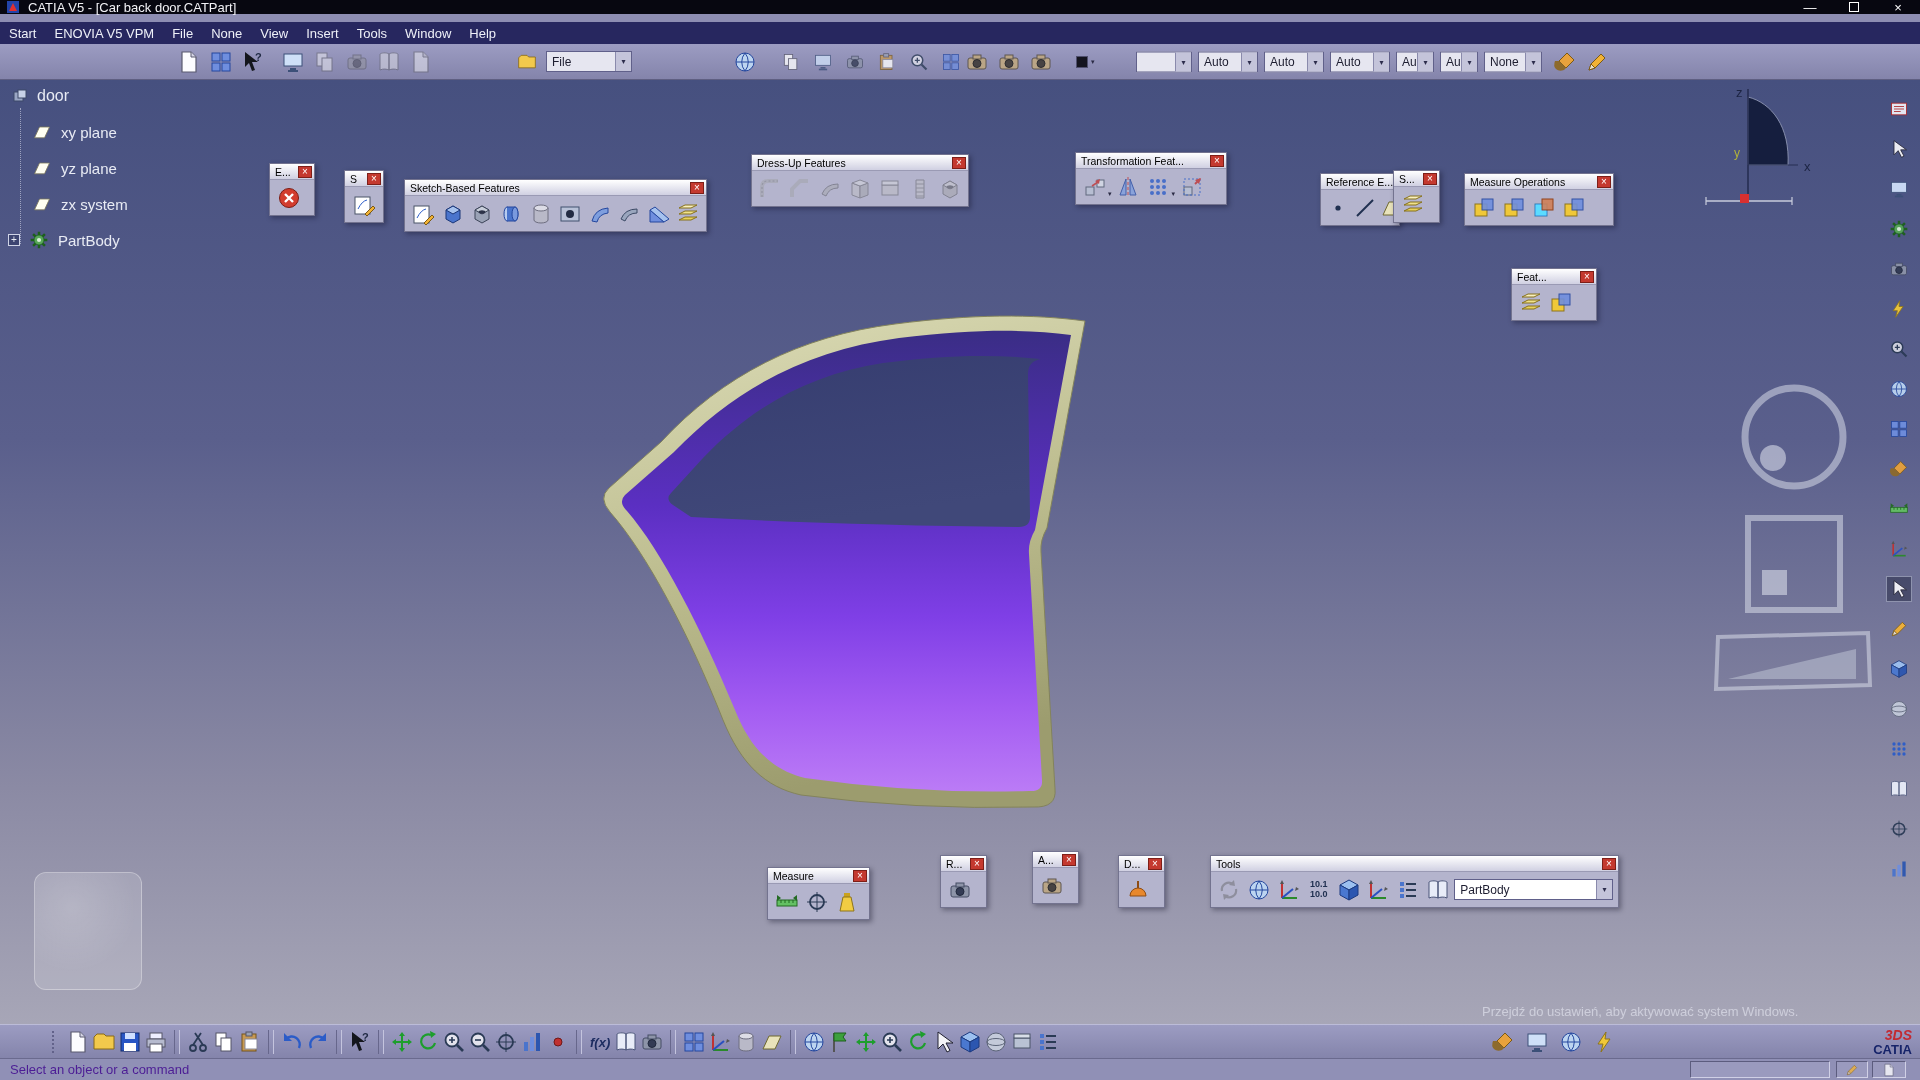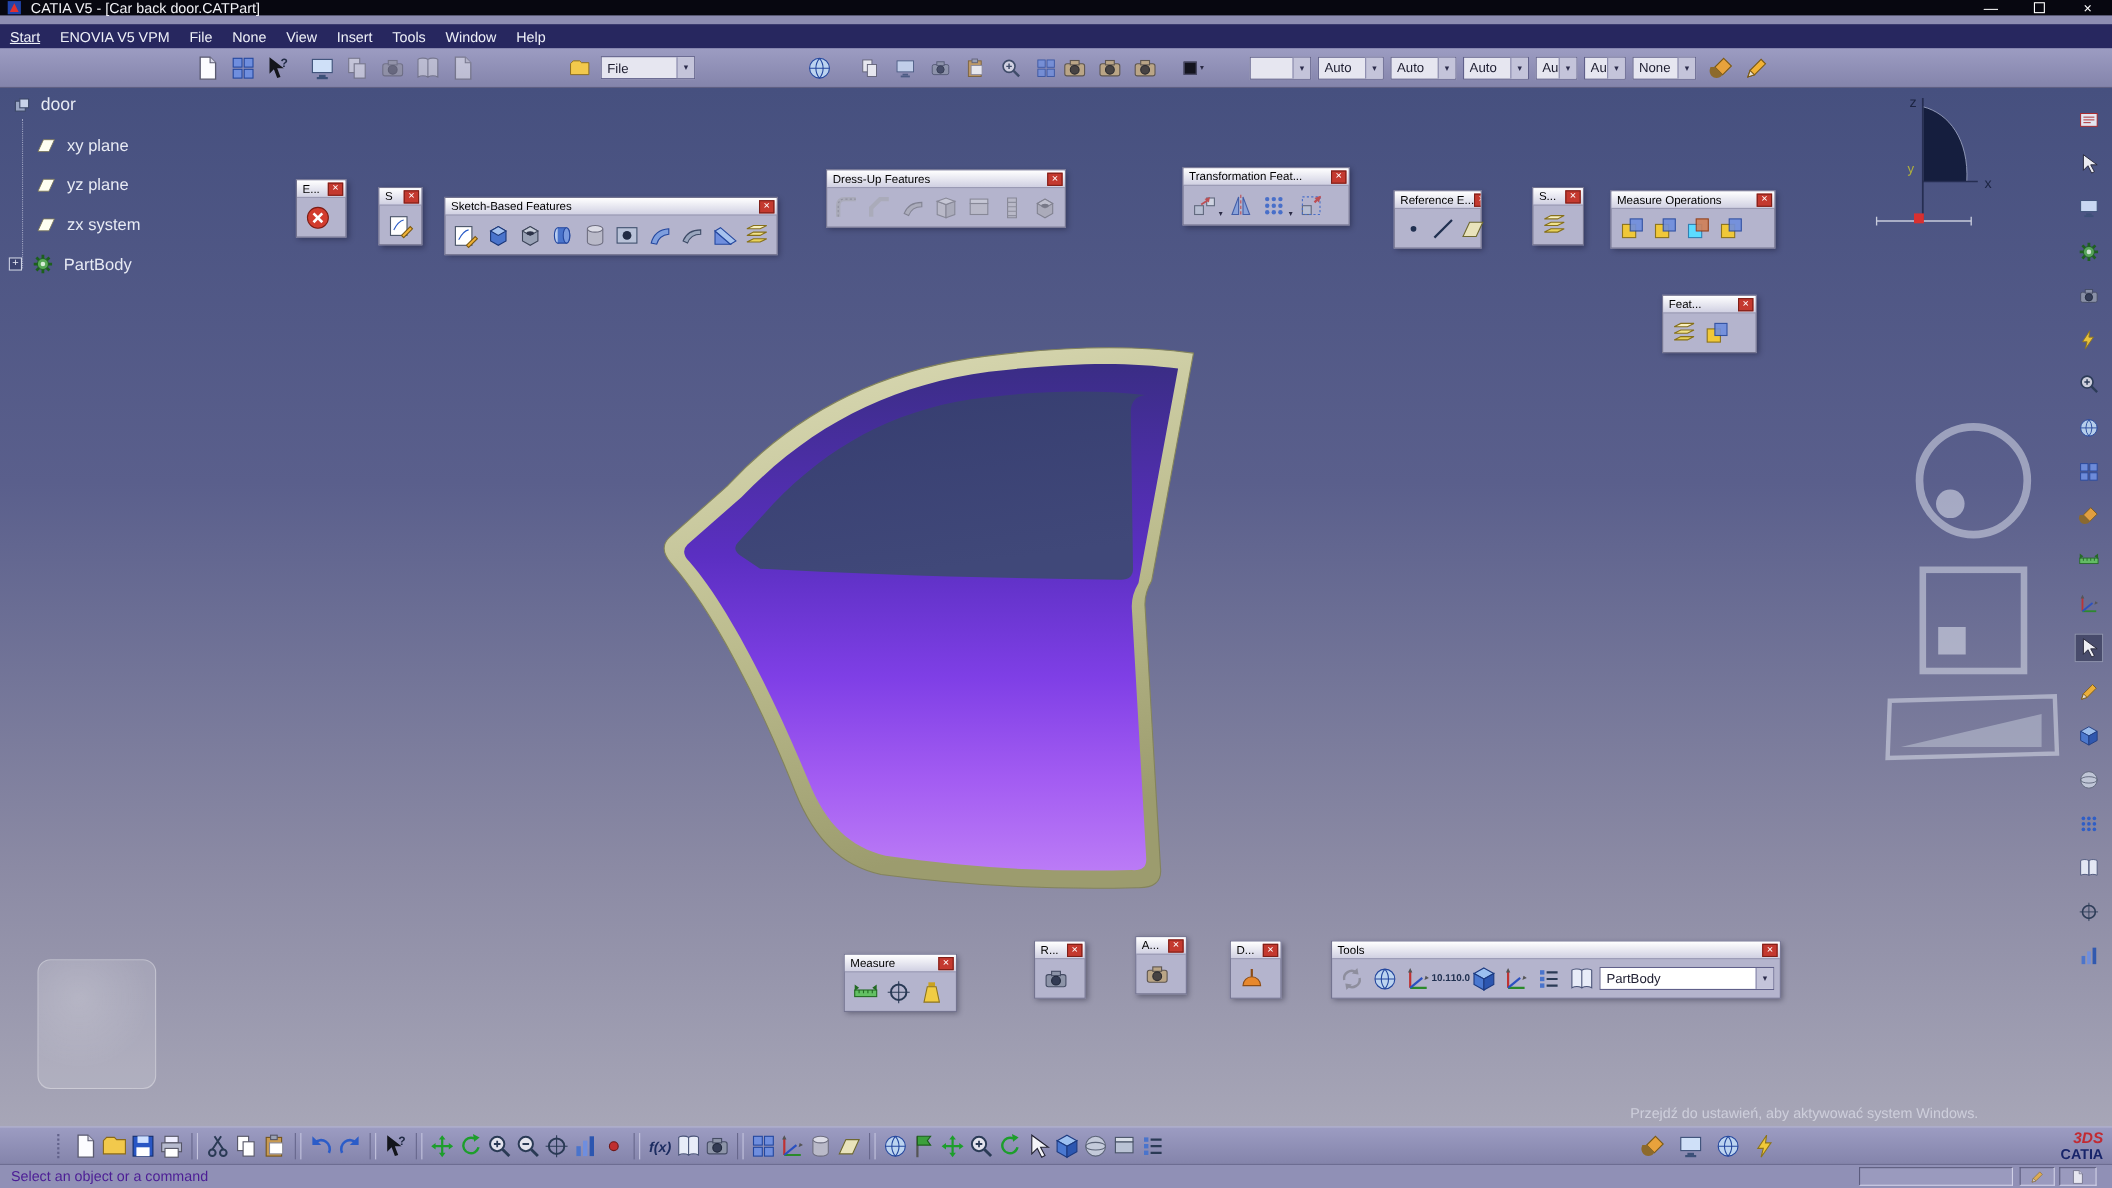--- a/index.html
+++ b/index.html
@@ -5,21 +5,21 @@
 *{margin:0;padding:0;box-sizing:border-box}
 html,body{width:1920px;height:1080px;overflow:hidden;font-family:"Liberation Sans",sans-serif;user-select:none}
 .screen{position:relative;width:1920px;height:1080px;background:#8d8db2}
 
 .titlebar{position:absolute;left:0;top:0;width:100%;height:14px;background:#070710;display:flex;align-items:center;color:#f2f2f6;font-size:13px;padding-left:6px;gap:8px;z-index:50}
 .winbtns{margin-left:auto;display:flex;height:100%}
 .winbtn{width:44px;height:100%;display:flex;align-items:center;justify-content:center;color:#fff;font-size:13px}
 .maxbox{width:10px;height:10px;border:1px solid #fff}
 .menubar{position:absolute;left:0;top:22px;width:100%;height:22px;background:#27275f;display:flex;align-items:center;color:#eef0f8;font-size:13px;z-index:50}
 .menubar .mi{padding:0 9px;cursor:default}
-.menubar .mi.u{text-decoration:underline}
+.menubar .mi.u{}
 .toolbar-top{position:absolute;left:0;top:44px;width:100%;height:36px;background:linear-gradient(#9c9cc2,#8484ab);border-bottom:1px solid #5f5f82;z-index:50}
 .tg{position:absolute;top:50%;transform:translateY(-50%);display:flex;align-items:center;gap:6px}
 .bottombar{position:absolute;left:0;top:1024px;width:100%;height:34px;background:linear-gradient(#9c9cc2,#8484ab);border-top:1px solid #bcbcd8;display:flex;align-items:center;padding-left:52px;z-index:50}
 .statusbar{position:absolute;left:0;top:1058px;width:100%;height:22px;background:#9090b6;border-top:1px solid #6a6a8e;color:#4c1d95;font-size:13px;display:flex;align-items:center;padding:0 10px;z-index:50}
 .swell{position:absolute;top:2px;height:17px;background:#9a9abe;border:1px solid;border-color:#5c5c7e #d0d0e6 #d0d0e6 #5c5c7e;display:flex;align-items:center;justify-content:center}
 
 .i14{width:14px;height:14px;display:block}
 .i16{width:16px;height:16px;display:block}
 .i20{width:20px;height:20px;display:block}
 .i24{width:24px;height:24px;display:block}
@@ -32,21 +32,21 @@
 .hue2{filter:hue-rotate(150deg)}
 .vsep{width:6px;height:24px;margin:0 5px;border-left:1px solid #67678c;border-right:1px solid #c4c4de;flex:none}
 .handle{width:5px;height:22px;border-left:2px dotted #62628a;margin-right:8px;flex:none}
 
 .ftb{position:absolute;background:#b4b4cd;border:1px solid #73738f;box-shadow:2px 2px 5px rgba(15,15,35,.4);z-index:30}
 .ftb-title{height:16px;background:linear-gradient(#ffffff,#d0d0e2);display:flex;align-items:center;padding:0 2px 0 5px;font-size:10.5px;color:#000;border-bottom:1px solid #9a9ab4;white-space:nowrap;overflow:hidden}
 .ftb-close{width:14px;height:12px;background:#c4392f;border:1px solid #7e1f18;color:#fff;font-size:10px;line-height:10px;text-align:center;margin-left:auto;cursor:pointer;flex:none}
 .ftb-body{display:flex;align-items:center;padding:4px 5px;gap:3px}
 .fi{width:27px;height:27px;display:flex;align-items:center;justify-content:center;cursor:pointer;position:relative}
 .mini-arr{font-size:7px;color:#2a2a44;align-self:flex-end;margin:0 0 2px -3px}
-.tol{flex-direction:row;font-size:9px;font-weight:bold;color:#203050;line-height:1.05}
+.tol{flex-direction:column;font-size:9px;font-weight:bold;color:#203050;line-height:1.05}
 
 .combo{height:21px;background:#e6e6f0;border:1px solid #60608a;display:flex;align-items:center;font-size:12px;color:#1d1d30;padding-left:5px;cursor:pointer}
 .combo .val{overflow:hidden;white-space:nowrap;flex:1}
 .combo .arr{width:16px;height:100%;background:#c4c4da;border-left:1px solid #8a8aac;font-size:8px;display:flex;align-items:center;justify-content:center;color:#2c2c4c;flex:none}
 
 .viewport{position:absolute;left:0;top:80px;width:1920px;height:944px;overflow:hidden;background:linear-gradient(180deg,#46507f 0%,#5a5f8c 38%,#8b8aa4 75%,#a7a6b7 100%)}
 .tree-row{position:absolute;display:flex;align-items:center;gap:9px;color:#e8ebf4;font-size:15px;white-space:nowrap;cursor:pointer}
 .tree-line{position:absolute;border-left:1px dotted rgba(225,228,242,.55)}
 .expander{width:12px;height:12px;border:1px solid #cfd4e6;background:#3c4470;color:#e8ebf4;font-size:10px;line-height:10px;text-align:center;flex:none}
 .watermark{position:absolute;color:rgba(238,241,250,.55);font-size:13px;white-space:nowrap}
@@ -778,21 +778,21 @@
           </span>
           <span class="mini-arr">▾</span>
         <span class="fi dim">
             <svg class="i24">
               <use href="#s-scale"></use>
             </svg>
           </span>
       </div>
     </div>
 
-    <div class="ftb" style="left:1267px;top:93px;width:80px">
+    <div class="ftb" style="left:1320px;top:93px;width:80px">
       <div class="ftb-title">
           <span>Reference E...</span>
           <span class="ftb-close">×</span>
         </div>
       <div class="ftb-body">
         <span class="fi">
             <svg class="i24">
               <use href="#s-point"></use>
             </svg>
           </span>

